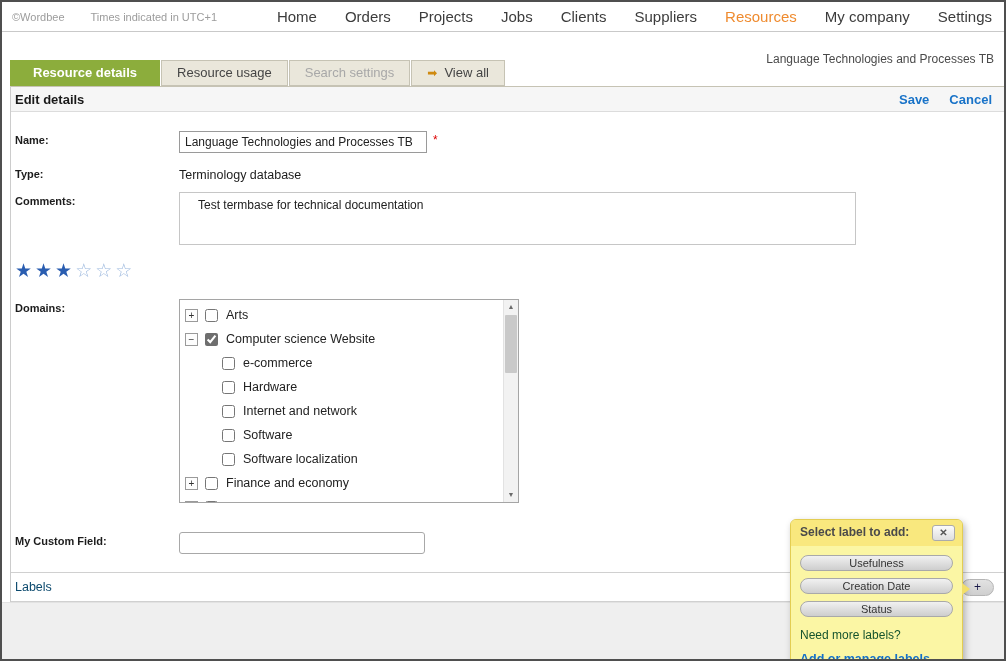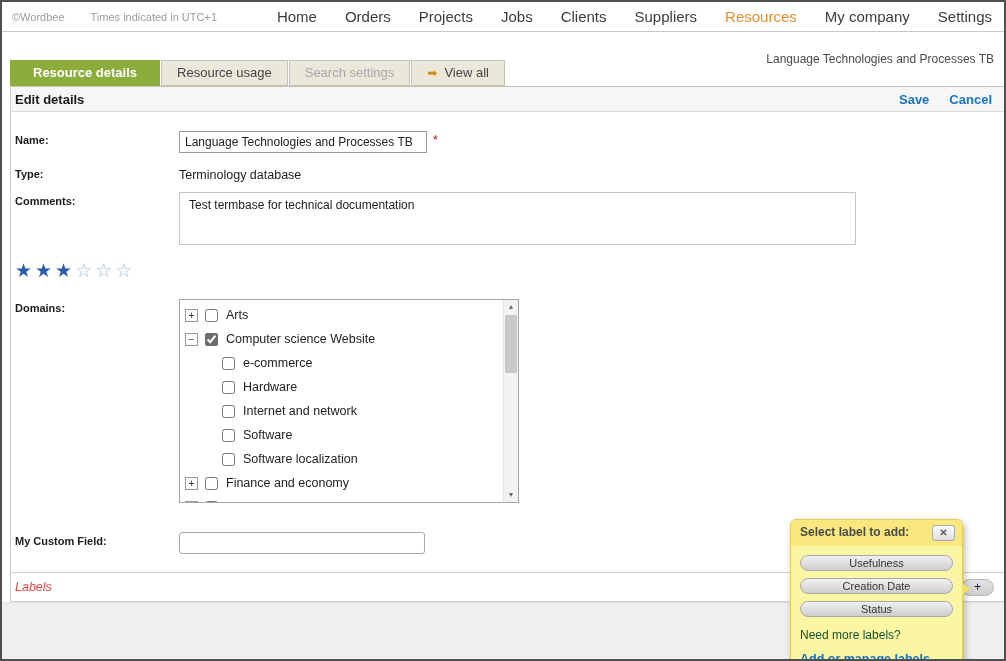--- a/index.html
+++ b/index.html
@@ -84,21 +84,21 @@
     border: 1px solid #9a9a9a; background: #fff;
     font-family: "Liberation Sans", sans-serif;
     font-size: 12px; color: #222; padding: 0 5px; outline: none;
   }
   .required { color: #dd0000; font-size: 12px; margin-left: 6px; padding-top: 2px; }
   .static-value { font-size: 12.5px; color: #1c1c1c; padding-top: 3px; }
   .comments-area {
     width: 677px; height: 53px; resize: none;
     border: 1px solid #c6c6c6; background: #fff;
     font-family: "Liberation Sans", sans-serif;
-    font-size: 12px; color: #222; padding: 5px 9px; outline: none;
+    font-size: 12px; color: #222; padding: 5px 18px; outline: none;
   }
   .stars { font-size: 19px; letter-spacing: 3px; line-height: 22px; cursor: pointer; }
   .star.filled { color: #2a5db0; }
   .star.empty { color: #9cb8de; }
   
   .treebox {
     width: 340px; height: 204px;
     border: 1px solid #a5a5a5; background: #fff;
     position: relative; overflow: hidden;
   }
@@ -136,21 +136,21 @@
     font-family: "Liberation Sans", sans-serif;
     font-size: 12px; padding: 0 5px; outline: none;
   }
   
   .labels-row {
     margin-top: 18px; height: 30px; flex: 0 0 30px;
     border-top: 1px solid #d0d0d0; border-bottom: 1px solid #d0d0d0;
     display: flex; align-items: center; padding: 0 10px 0 4px;
     background: #fff;
   }
-  .labels-title { font-size: 12.5px; color: #ef4444; font-style: italic; }
+  .labels-title { font-size: 12.5px; color: #0c4a6e; }
   .add-label-btn {
     margin-left: auto; width: 33px; height: 17px;
     border: 1px solid #b5b5b5; border-radius: 9px;
     background: linear-gradient(#e2e2e2, #cfcfcf);
     font-size: 12px; line-height: 14px; color: #1a1a4a;
     text-align: center; cursor: pointer;
   }
   .bottom-strip { flex: 1 1 auto; background: #efefef; border-top: 1px solid #e2e2e2; margin-left: -9px; }
   
   .popup {

